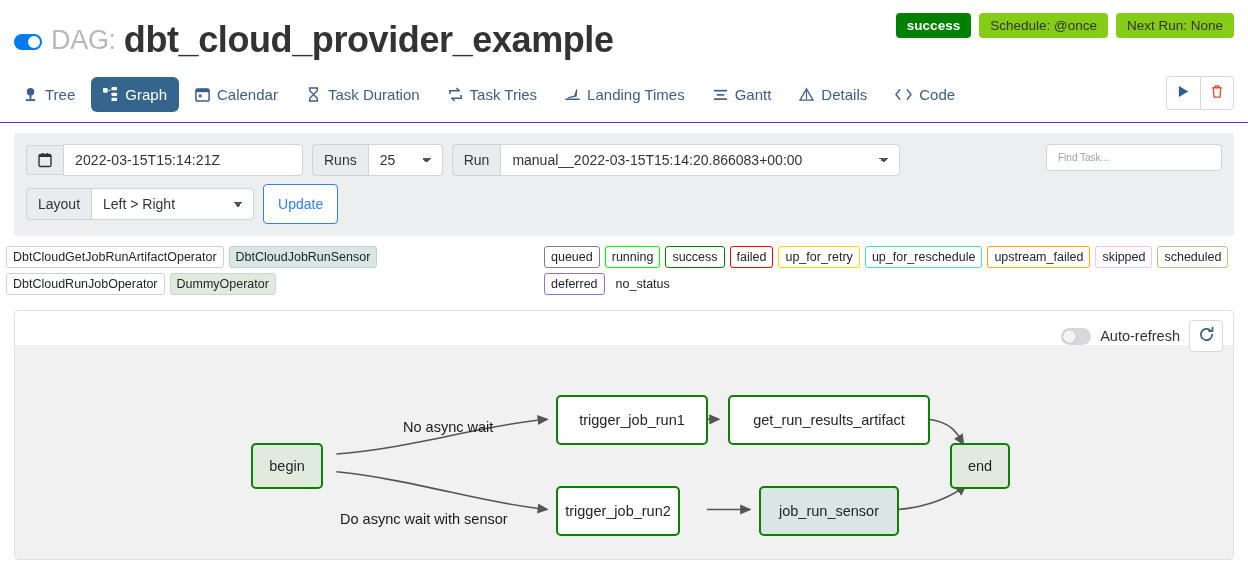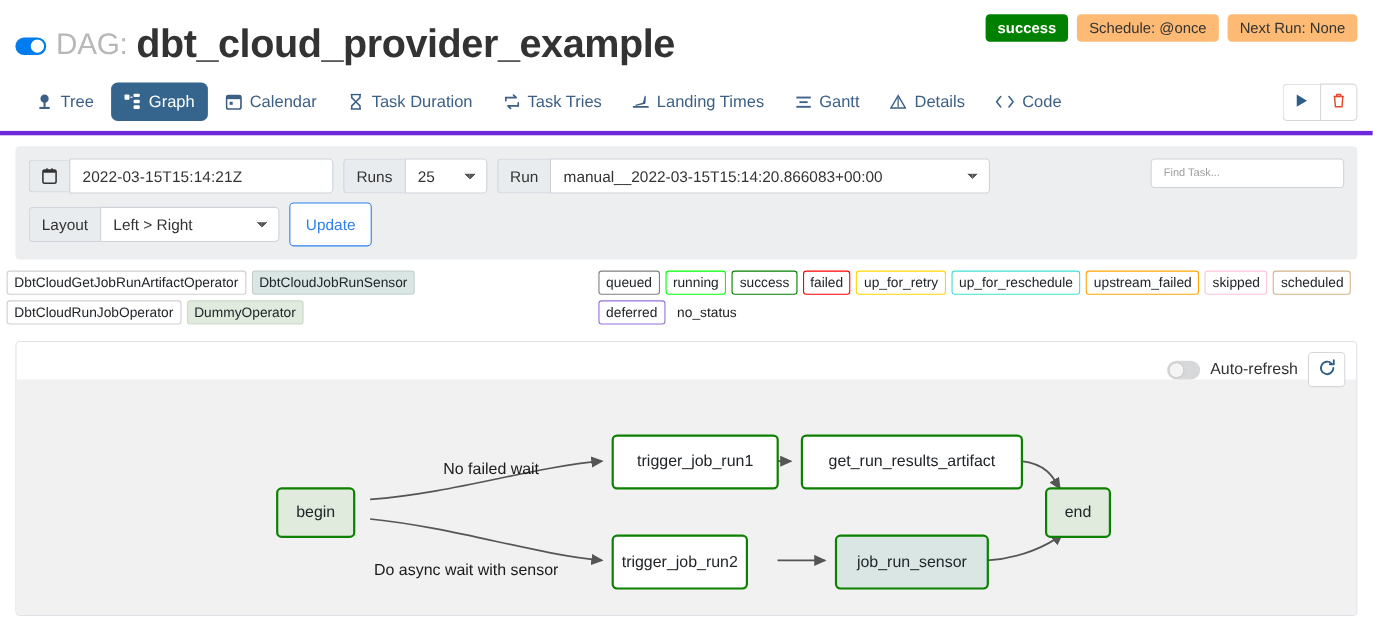--- a/index.html
+++ b/index.html
@@ -34,29 +34,29 @@
   .dag-name {
     font-size: 36px; color: #333; font-weight: 700; margin-left: 8px;
     letter-spacing: -0.4px;
   }
   .header-badges {
     position: absolute; right: 14px; top: 13px;
     display: flex; align-items: center; gap: 8px;
   }
   .badge {
     font-size: 13.5px; padding: 5px 11px; border-radius: 4px;
-    background: #fdba74; color: #333; white-space: nowrap;
+    background: #84cc16; color: #333; white-space: nowrap;
   }
   .badge.success { background: #008000; color: #fff; font-weight: 700; }
 
   
   .tabbar {
     display: flex; align-items: center;
-    padding: 0 21px; height: 57px;
-    border-bottom: 4px solid #6d28d9;
+    padding: 0 11px; height: 57px;
+    border-bottom: 1px solid #6d28d9;
     position: relative;
   }
   .tab {
     display: flex; align-items: center; gap: 7px;
     padding: 9px 12px; border-radius: 6px;
     font-size: 15px; color: #3c5f85; white-space: nowrap;
     cursor: pointer; margin-right: 4px;
   }
   .tab.active { background: #35648c; color: #fff; font-weight: 400; }
   .tab svg { display: block; }
@@ -399,17 +399,17 @@
     </svg>
     <div id="graph-nodes">
         <div class="node" style="left: 236px; top: 98px; width: 72px; height: 46px; background: rgb(224, 235, 221); border-color: rgb(12, 128, 0);">begin</div>
         <div class="node" style="left: 541px; top: 50px; width: 152px; height: 50px; background: rgb(255, 255, 255); border-color: rgb(12, 128, 0);">trigger_job_run1</div>
         <div class="node" style="left: 713px; top: 50px; width: 202px; height: 50px; background: rgb(255, 255, 255); border-color: rgb(12, 128, 0);">get_run_results_artifact</div>
         <div class="node" style="left: 541px; top: 141px; width: 124px; height: 50px; background: rgb(255, 255, 255); border-color: rgb(12, 128, 0);">trigger_job_run2</div>
         <div class="node" style="left: 744px; top: 141px; width: 140px; height: 50px; background: rgb(217, 230, 228); border-color: rgb(12, 128, 0);">job_run_sensor</div>
         <div class="node" style="left: 935px; top: 98px; width: 60px; height: 46px; background: rgb(224, 235, 221); border-color: rgb(12, 128, 0);">end</div>
       </div>
     <div id="graph-edge-labels">
-        <div class="edge-label" style="left: 388px; top: 74px;">No failed wait</div>
+        <div class="edge-label" style="left: 388px; top: 74px;">No async wait</div>
         <div class="edge-label" style="left: 325px; top: 166px;">Do async wait with sensor</div>
       </div>
   </div>
 </div>
 
 </body></html>

